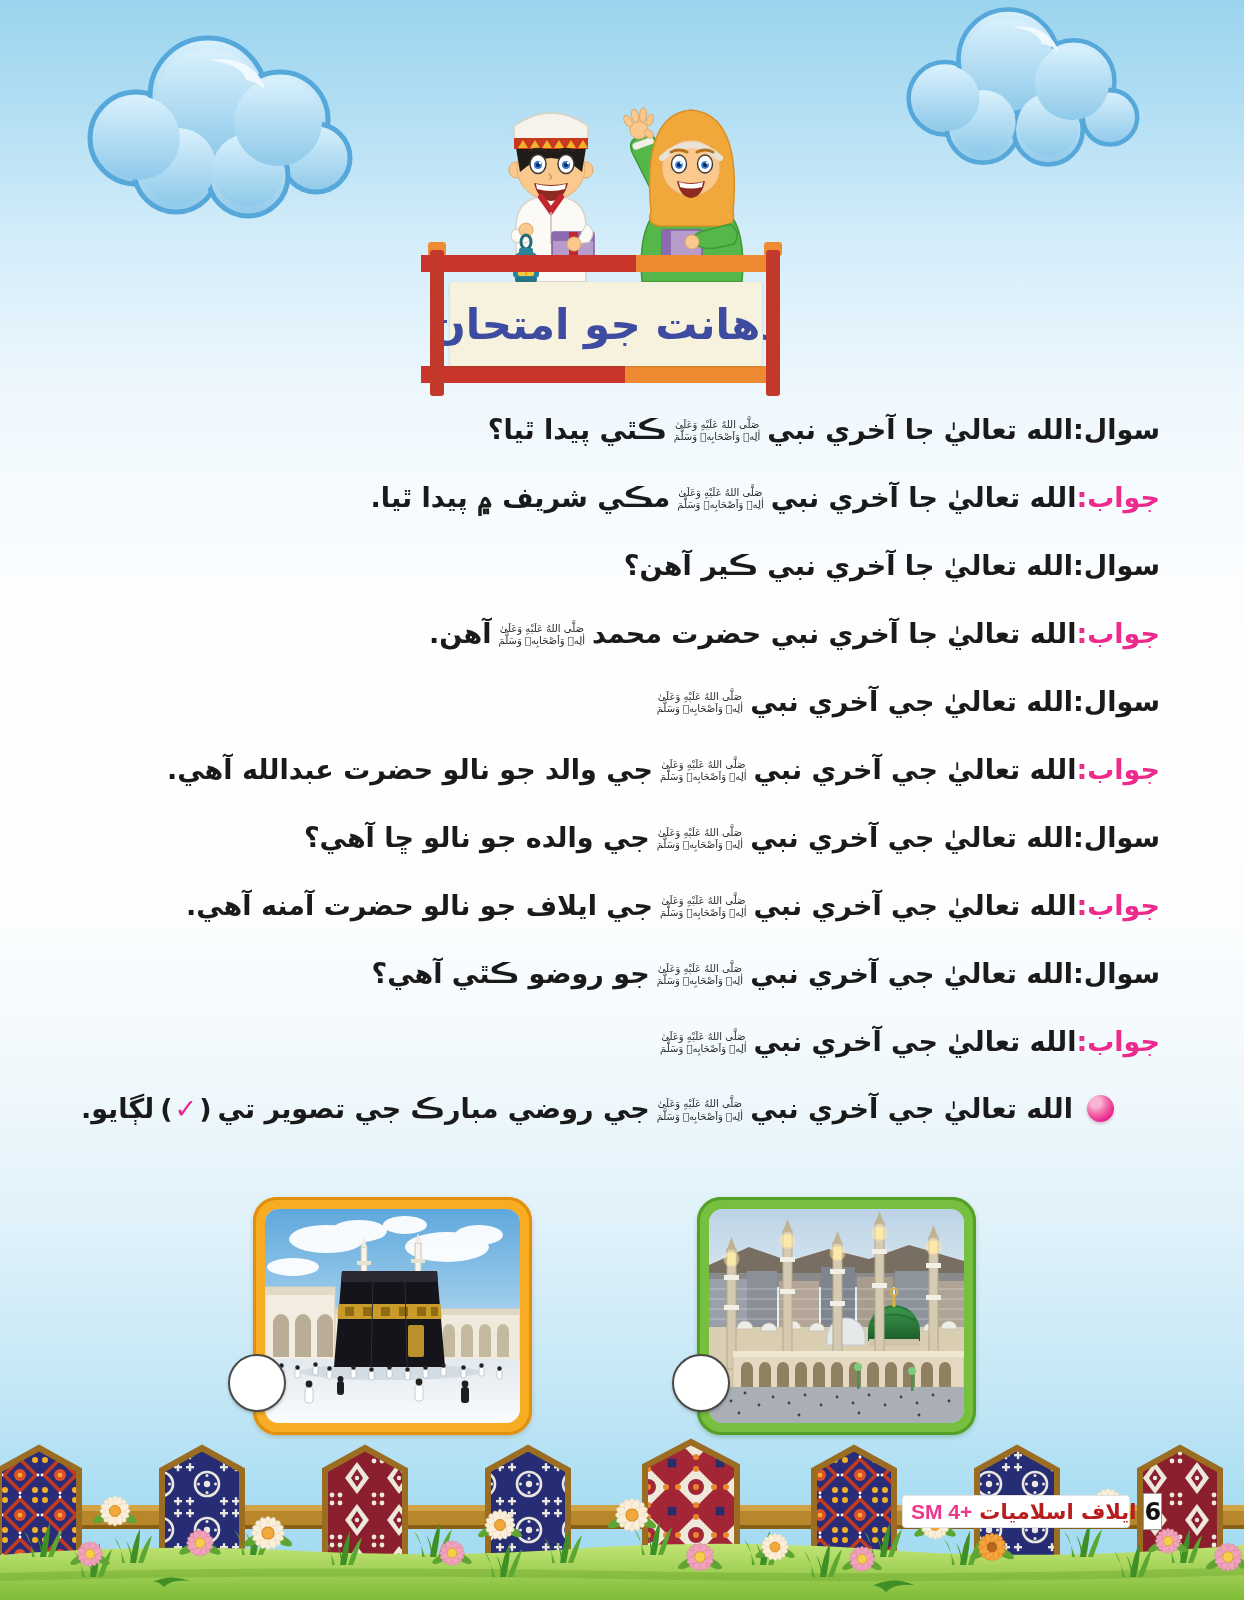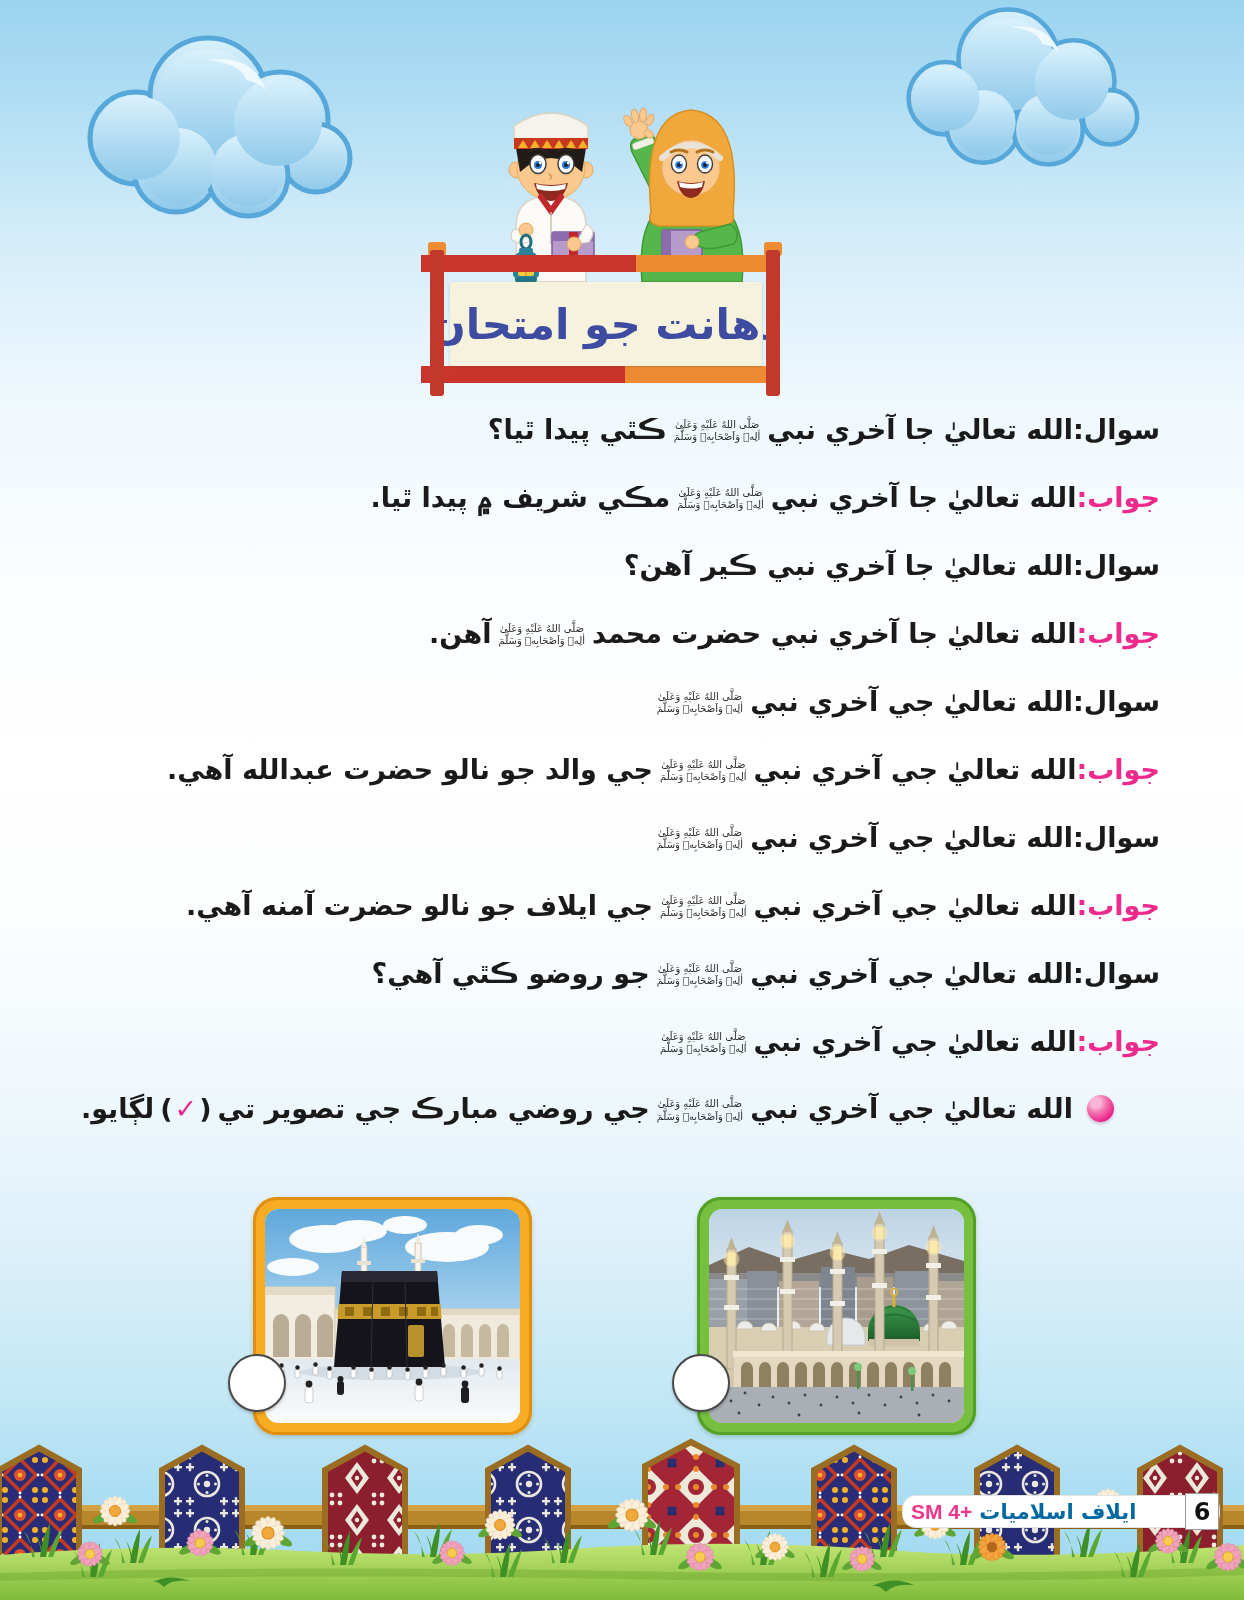--- a/index.html
+++ b/index.html
@@ -78,26 +78,26 @@
   .photo-inner svg { display:block; width:100%; height:100%; }
   .answer-circle {
     position:absolute; width:58px; height:58px; border-radius:50%;
     background:#FFFFFF; border:2px solid #4A4A4A; left:-25px; top:157px;
     box-shadow:0 2px 3px rgba(0,0,0,.2);
   }
 
   
   .bottom-strip { position:absolute; left:0; top:1415px; width:1244px; height:185px; z-index:4; }
   .footer-bar {
-    position:absolute; left:903px; top:1496px; width:316px; height:31px; z-index:5;
-    background:#FFFFFF; border-radius:13px; display:flex; align-items:center;
+    position:absolute; left:903px; top:1496px; width:226px; height:31px; z-index:5;
+    background:#FFFFFF; border-radius:3px; display:flex; align-items:center;
     padding-left:8px; gap:7px; box-shadow:0 0 0 1px #E2E2E2;
   }
   .series-code { font-family:"Liberation Sans","DejaVu Sans",sans-serif; font-size:21px; font-weight:bold; color:#F0368B; white-space:nowrap; }
-  .series-title { direction:rtl; font-size:21px; font-weight:bold; color:#0369a1; white-space:nowrap; }
+  .series-title { direction:rtl; font-size:21px; font-weight:bold; color:#b91c1c; white-space:nowrap; }
   .page-number-box {
     margin-left:auto; width:34px; height:37px; background:#FFFFFF; border:1px solid #9A9A9A;
     display:flex; align-items:center; justify-content:center;
     font-size:24px; font-weight:bold; color:#111;
   }
 </style>
 </head>
 <body>
 
 <svg class="cloud cloud-left" viewBox="0 0 310 215">
@@ -296,20 +296,21 @@
     <span class="qa-t t2">جي والد جو نالو حضرت عبدالله آهي.</span>
   </div>
 
   <div class="qa-line question">
     <span class="qa-label">سوال:</span>
     <span class="qa-t t1">الله تعاليٰ جي آخري نبي</span>
     <span class="honorific">
       <span class="hon1">صَلَّى اللهُ عَلَيْهِ وَعَلَىٰ</span>
       <span class="hon2">اٰلِهٖ وَاَصْحَابِهٖ وَسَلَّمَ</span>
     </span>
+    <span class="qa-t t2">جي والده جو نالو ڇا آهي؟</span>
   </div>
 
   <div class="qa-line answer">
     <span class="qa-label">جواب:</span>
     <span class="qa-t t1">الله تعاليٰ جي آخري نبي</span>
     <span class="honorific">
       <span class="hon1">صَلَّى اللهُ عَلَيْهِ وَعَلَىٰ</span>
       <span class="hon2">اٰلِهٖ وَاَصْحَابِهٖ وَسَلَّمَ</span>
     </span>
     <span class="qa-t t2">جي ايلاف جو نالو حضرت آمنه آهي.</span>

